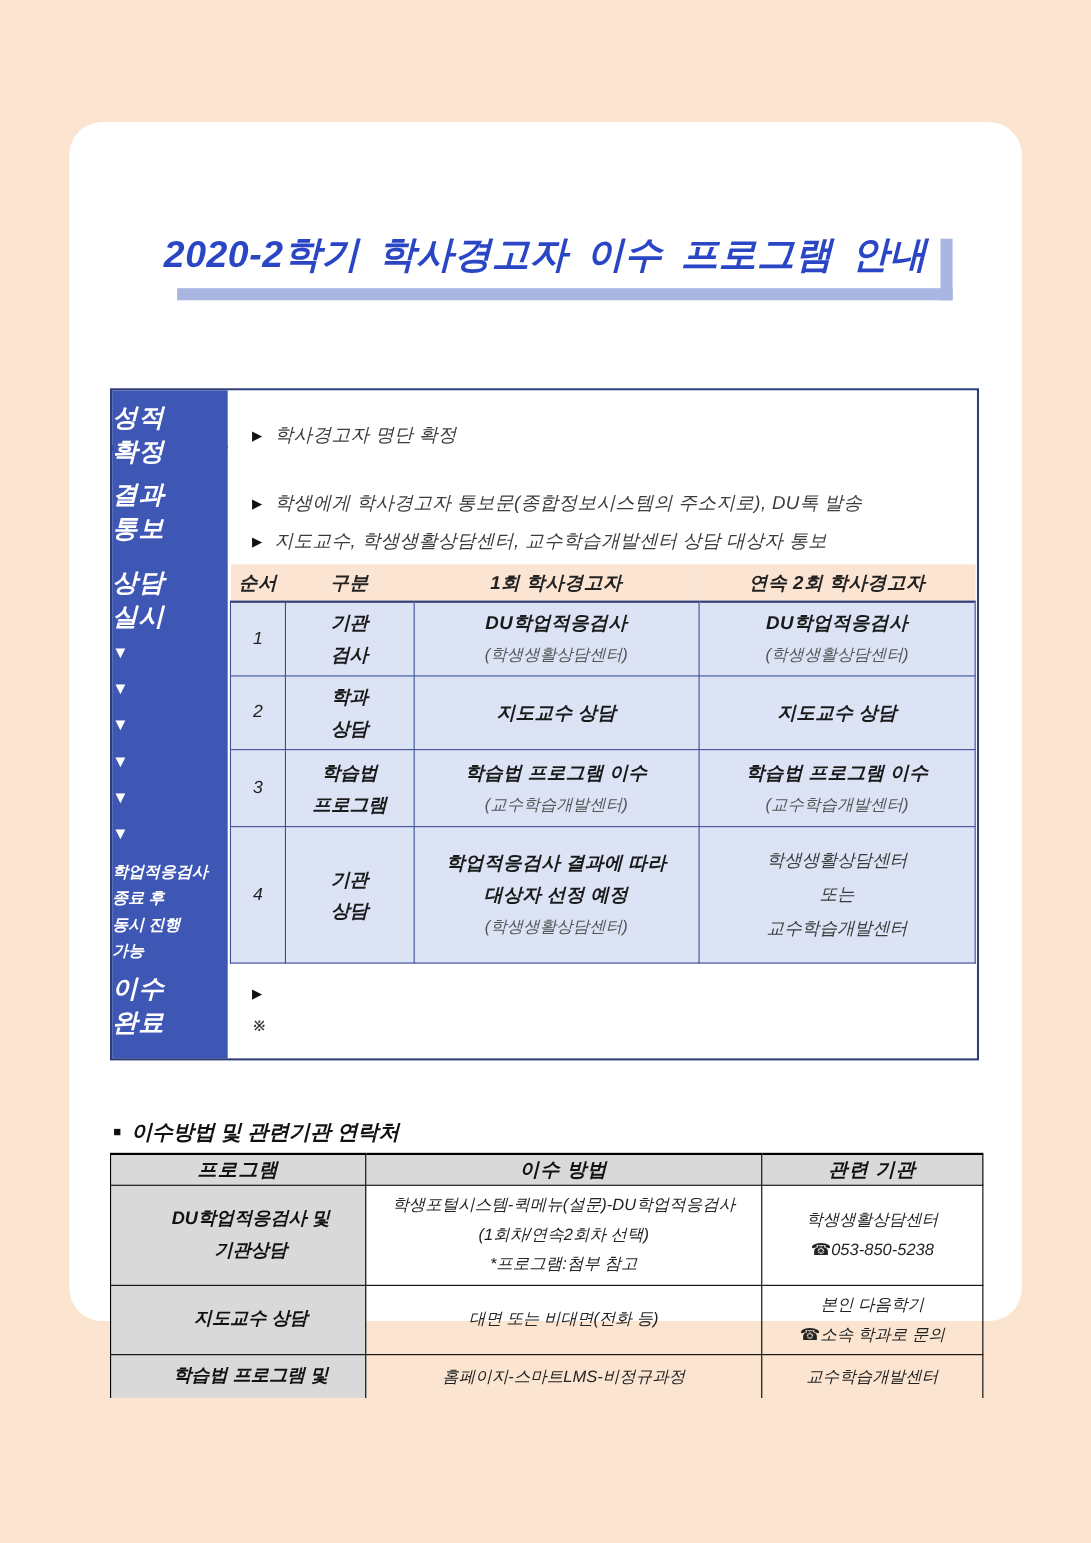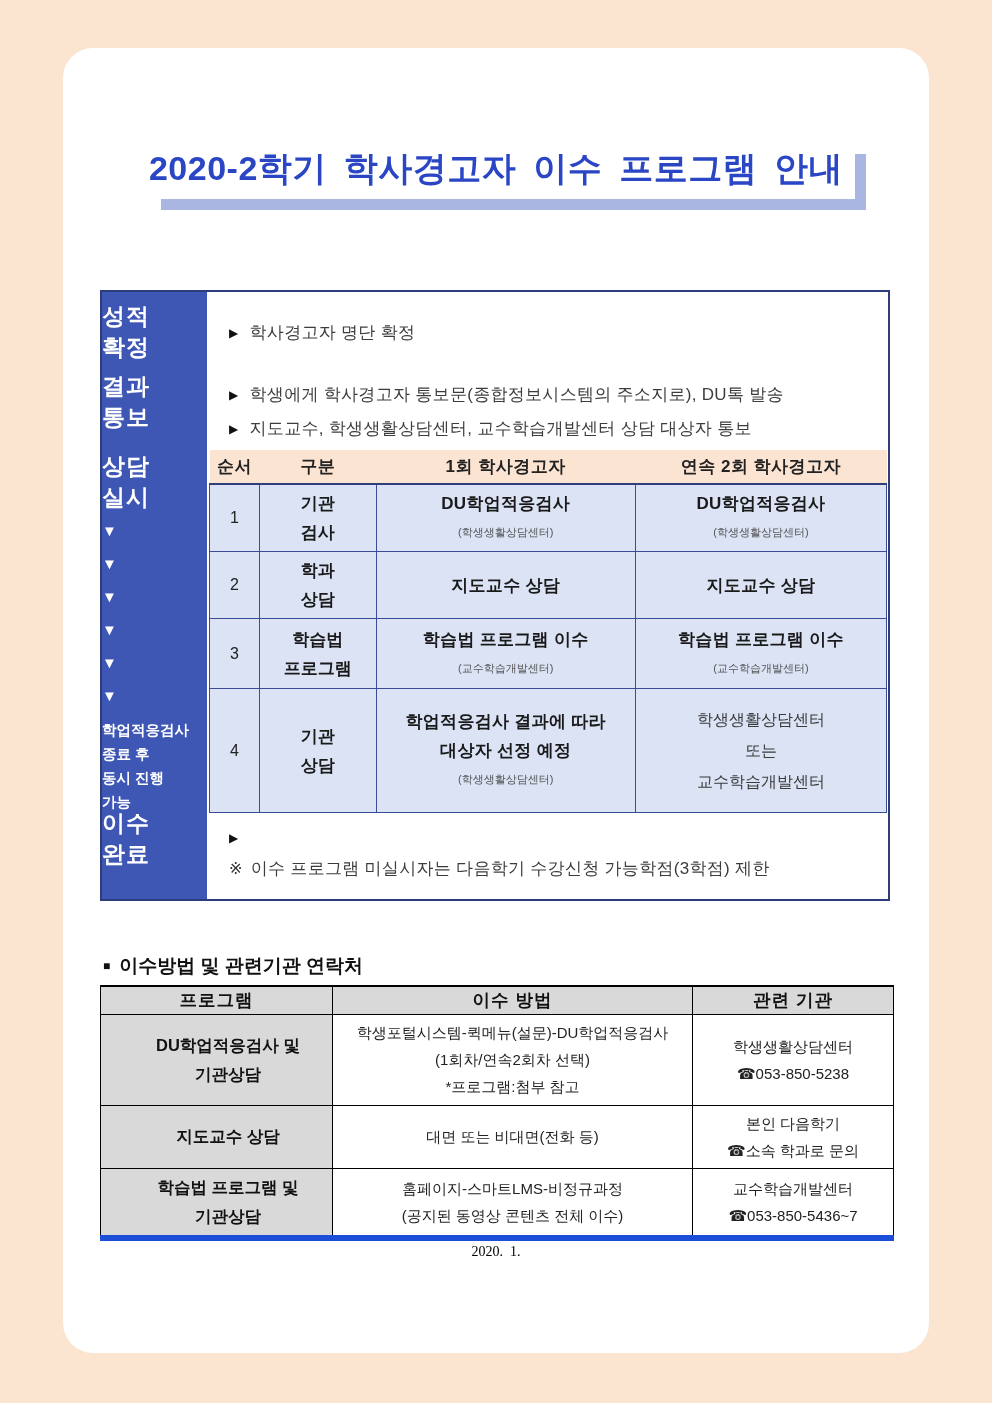--- a/index.html
+++ b/index.html
@@ -4,24 +4,25 @@
 <style>
   * { margin:0; padding:0; box-sizing:border-box; }
   html,body { width:992px; }
   body {
     background:#fbe5d0;
     font-family:"Liberation Sans","DejaVu Sans",sans-serif;
     color:#222;
   }
   .card {
     position:relative;
-    width:866px; height:1305px;
-    margin:48px auto 70px auto;
+    width:866px; height:1090px;
+    margin:111px auto 70px auto;
     background:#ffffff;
     border-radius:30px;
+    font-style:italic;
   }
 
   
   .title-row { position:absolute; top:92px; left:0; right:0; display:flex; justify-content:center; }
   .title-wrap { position:relative; display:inline-block; padding:6px 10px; }
   .title-shadow-h { position:absolute; left:22px; right:-13px; bottom:-12px; height:11px; background:#a9b6e2; }
   .title-shadow-v { position:absolute; top:14px; bottom:-12px; right:-13px; width:11px; background:#a9b6e2; }
   .page-title {
     font-size:34px; font-weight:bold; color:#2a46c4;
     letter-spacing:0.5px; word-spacing:7px; white-space:nowrap;
@@ -44,21 +45,21 @@
   }
   .flow-sidebar {
     width:105px; flex:0 0 105px;
     background:#3e56b4; position:relative;
     color:#fff; text-align:left;
   }
   .stage { position:absolute; left:0; width:100%; font-size:23px; font-weight:bold; line-height:31px; white-space:pre-line; letter-spacing:1px; }
   .stage-1 { top:9px; }
   .stage-2 { top:79px; }
   .stage-3 { top:159px; }
-  .stage-4 { top:516px; }
+  .stage-4 { top:528px; }
   .arrow-stack { position:absolute; top:222px; left:0; width:100%; }
   .arrow-stack span { display:block; font-size:15px; line-height:33px; color:#fff; }
   .sidebar-note { position:absolute; top:426px; left:0; width:100%; font-size:14.5px; font-weight:bold; line-height:24px; white-space:pre-line; }
 
   .flow-content { flex:1 1 auto; display:flex; flex-direction:column; background:#fff; min-width:0; }
   .fc-row-1 { height:80px; display:flex; flex-direction:column; justify-content:center; gap:10px; }
   .fc-row-2 { height:78px; display:flex; flex-direction:column; justify-content:center; gap:11px; }
   .fc-row-4 { flex:1 1 auto; display:flex; flex-direction:column; justify-content:center; gap:11px; }
   .bullet-line { display:flex; align-items:baseline; padding-left:22px; font-size:17px; color:#3c3c3c; letter-spacing:0.3px; }
   .bullet-line .tri { font-size:12px; color:#111; margin-right:11px; position:relative; top:-1px; }
@@ -79,21 +80,21 @@
     background:#dbe3f5; border:1.5px solid #3a4c96;
     text-align:center; vertical-align:middle; padding:4px 2px;
   }
   .steps-table tr.r1 td { height:64px; }
   .steps-table tr.r2 td { height:60px; }
   .steps-table tr.r3 td { height:70px; }
   .steps-table tr.r4 td { height:124px; }
   .cell-no { font-size:16px; color:#222; }
   .cell-cat { font-size:17px; font-weight:bold; color:#1a1a1a; white-space:pre-line; line-height:29px; }
   .ln-main { font-size:17px; font-weight:bold; color:#1a1a1a; line-height:29px; letter-spacing:0.3px; }
-  .ln-sub  { font-size:11px; font-weight:normal; color:#555; line-height:29px; }
+  .ln-sub  { font-size:15px; font-weight:normal; color:#555; line-height:29px; }
   .ln-reg  { font-size:16px; font-weight:normal; color:#3a3a3a; line-height:31px; white-space:pre-line; }
 
   
   .contact-table { position:absolute; top:937px; left:37px; width:793px; table-layout:fixed; }
   .contact-table col.cc-1 { width:232px; }
   .contact-table col.cc-2 { width:360px; }
   .contact-table col.cc-3 { width:201px; }
   .contact-table th {
     background:#d9d9d9; border:1px solid #000; border-top:2px solid #000;
     height:28px; font-size:17.5px; font-weight:bold; color:#111; letter-spacing:1px;
@@ -246,21 +247,20 @@
         </tr>
       </tbody>
         </table>
 
       <div class="fc-row-4">
         <div class="bullet-line">
           <span class="tri">▶</span>
         </div>
         <div class="bullet-line">
           <span class="note-mark">※</span>
-          <span>이수 프로그램 미실시자는 다음학기 수강신청 가능학점(3학점) 제한</span>
         </div>
       </div>
 
     </div>
   </div>
 
   <div class="sec-heading h-contact">
     <span class="sq">■</span>
     <span>이수방법 및 관련기관 연락처</span>
   </div>

